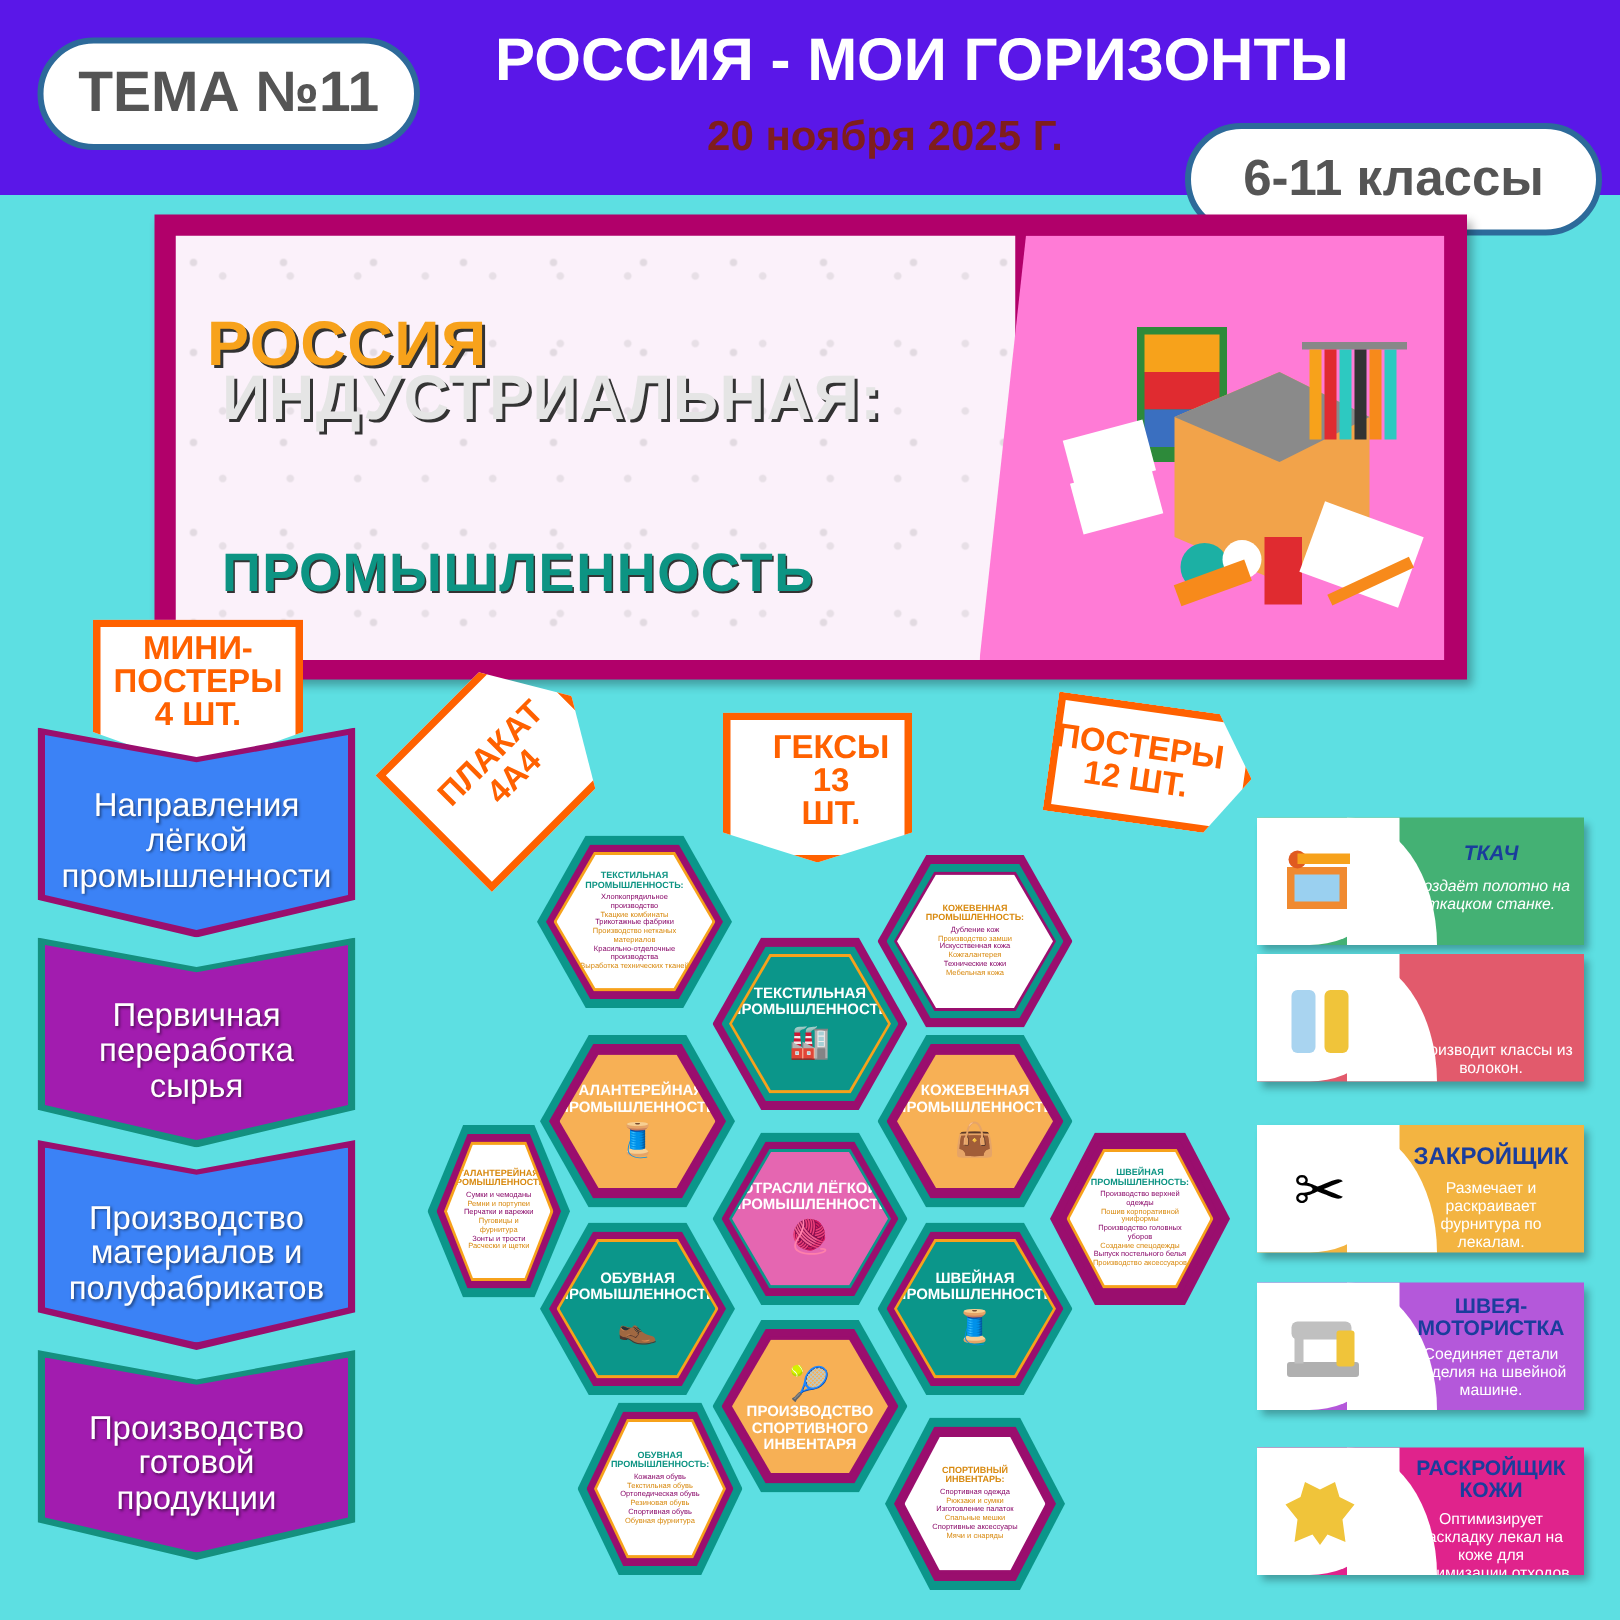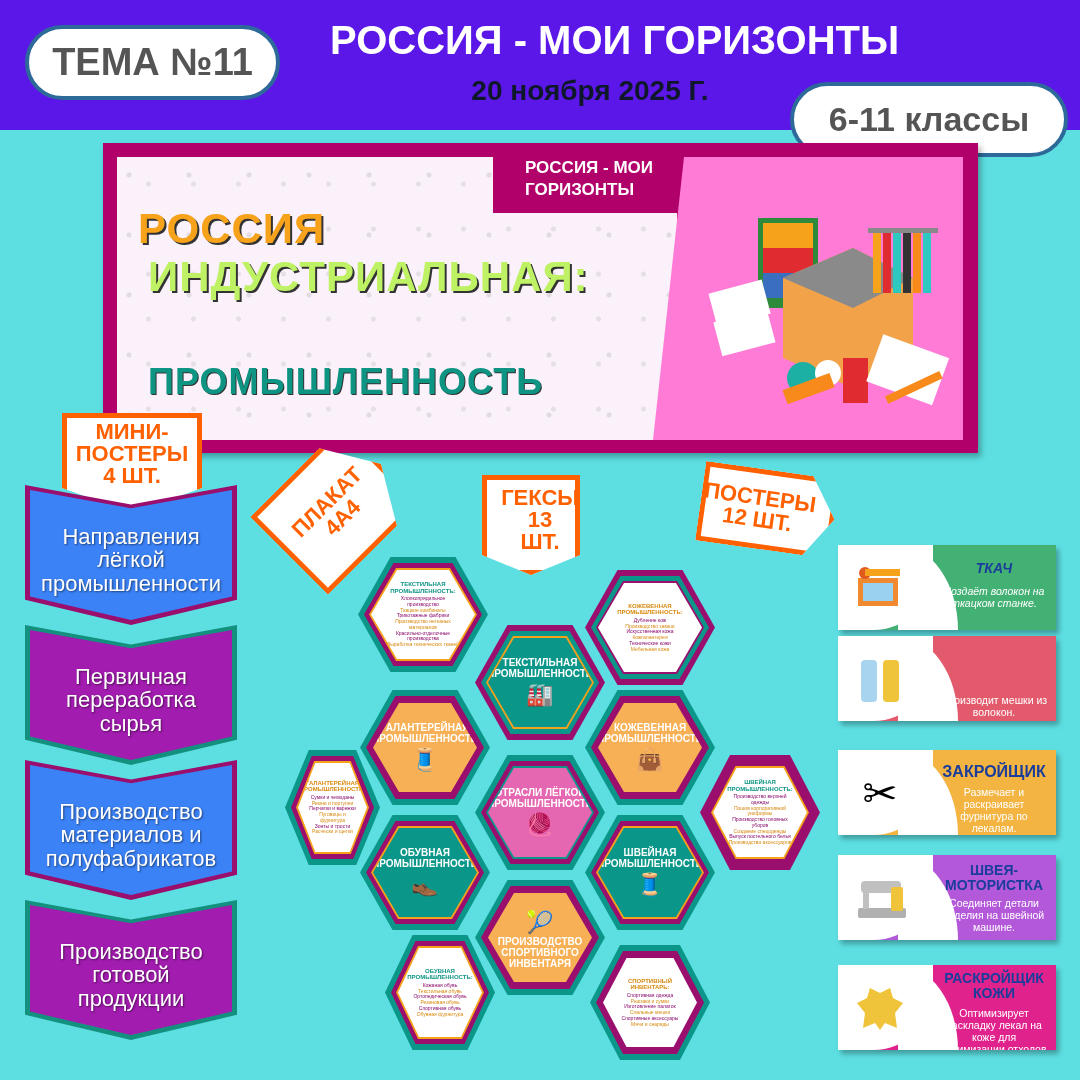--- a/index.html
+++ b/index.html
@@ -2,37 +2,37 @@
 <html><head>
 <meta charset="utf-8">
 <style>
   * { box-sizing: border-box; margin: 0; padding: 0; }
   body { width: 1080px; height: 1080px; overflow: hidden; background: #5ddfe2; font-family: "Liberation Sans", sans-serif; position: relative; }
   .header { position: absolute; left: 0; top: 0; width: 1080px; height: 130px; background: #5a17e8; }
   .pill { position: absolute; background: #fff; border: 4px solid #2d6a9a; border-radius: 40px; color: #555; font-weight: bold; font-family: "Liberation Sans", sans-serif; display: flex; align-items: center; justify-content: center; }
   .tema { left: 25px; top: 25px; width: 255px; height: 75px; font-size: 38px; }
   .classes { left: 790px; top: 82px; width: 278px; height: 75px; font-size: 34px; }
   .h-title { position: absolute; left: 330px; top: 18px; width: 730px; text-align: left; color: #fff; font-weight: bold; font-size: 40px; letter-spacing: 0px; }
-  .h-date { position: absolute; left: 400px; top: 75px; width: 380px; text-align: center; color: #0f172a; font-weight: bold; font-size: 28px; }
+  .h-date { position: absolute; left: 400px; top: 75px; width: 380px; text-align: center; color: #7f1d1d; font-weight: bold; font-size: 28px; }
 
   .banner { position: absolute; left: 103px; top: 143px; width: 875px; height: 310px; background: #b1006a; box-shadow: 3px 4px 6px rgba(0,0,0,0.3); }
   .banner-left { position: absolute; left: 14px; top: 14px; width: 560px; height: 283px; background: #fbf1fa; clip-path: polygon(0 0, 100% 0, 100% 100%, 0 100%); }
   .pattern { position: absolute; inset: 0; background-image: radial-gradient(circle at 20% 30%, rgba(150,150,150,0.25) 2px, transparent 3px), radial-gradient(circle at 70% 60%, rgba(150,150,150,0.2) 2px, transparent 3px); background-size: 60px 60px, 45px 45px; }
   .banner-right { position: absolute; left: 550px; top: 14px; width: 310px; height: 283px; background: #ff7bd6; clip-path: polygon(10% 0, 100% 0, 100% 100%, 0 100%); }
   .tag-box { position: absolute; left: 390px; top: 0px; width: 185px; height: 70px; background: #b1006a; color: #fff; font-weight: bold; font-size: 17px; padding: 14px 0 0 32px; line-height: 22px; }
   .b-line1 { position: absolute; left: 35px; top: 62px; color: #f7a21b; font-weight: 900; font-size: 42px; letter-spacing: 1px; text-shadow: 2px 2px 0 #333; }
-  .b-line2 { position: absolute; left: 45px; top: 110px; color: #bef264; font-weight: 900; font-size: 42px; letter-spacing: 1px; text-shadow: 2px 2px 0 #333; }
+  .b-line2 { position: absolute; left: 45px; top: 98px; color: #e5e5e5; font-weight: 900; font-size: 42px; letter-spacing: 1px; text-shadow: 2px 2px 0 #333; }
   .b-line3 { position: absolute; left: 45px; top: 173px; color: #0d9483; font-weight: 900; font-size: 36px; letter-spacing: 1px; text-shadow: 1px 1px 0 #333; }
   .b-line4 { position: absolute; left: 45px; top: 218px; color: #0d9483; font-weight: 900; font-size: 36px; letter-spacing: 1px; text-shadow: 1px 1px 0 #333; }
   .factory { position: absolute; left: 600px; top: 45px; width: 250px; height: 230px; }
 
   .label-tag { position: absolute; background: #fff; border: 5px solid #ff6100; color: #ff6100; font-weight: bold; font-family: "Liberation Sans", sans-serif; text-align: center; display: flex; flex-direction: column; align-items: center; justify-content: center; line-height: 1.0; }
   .mini { left: 62px; top: 413px; width: 140px; height: 100px; clip-path: polygon(0 0,100% 0,100% 75%,50% 100%,0 75%); font-size: 22px; padding-bottom: 18px; }
   .plakat { left: 270px; top: 455px; width: 130px; height: 110px; transform: rotate(-45deg); font-size: 22px; clip-path: polygon(0 0,75% 0,100% 50%,75% 100%,0 100%); }
-  .gexs { left: 482px; top: 475px; width: 98px; height: 100px; clip-path: polygon(0 0,100% 0,100% 80%,50% 100%,0 80%); font-size: 22px; padding-bottom: 10px; padding-left: 18px; }
+  .gexs { left: 482px; top: 475px; width: 126px; height: 100px; clip-path: polygon(0 0,100% 0,100% 80%,50% 100%,0 80%); font-size: 22px; padding-bottom: 10px; padding-left: 18px; }
   .posters { left: 700px; top: 470px; width: 135px; height: 80px; transform: rotate(8deg); clip-path: polygon(0 0,80% 0,100% 50%,80% 100%,0 100%); font-size: 22px; padding-right: 18px; }
 
   .chev { position: absolute; left: 25px; width: 212px; height: 140px; clip-path: polygon(0 0, 50% 14%, 100% 0, 100% 82%, 50% 100%, 0 82%); display: flex; align-items: center; justify-content: center; }
   .chev-inner { position: absolute; left: 5px; top: 5px; right: 5px; bottom: 5px; clip-path: polygon(0 0, 50% 14%, 100% 0, 100% 82%, 50% 100%, 0 82%); display: flex; align-items: center; justify-content: center; text-align: center; color: #fff; font-size: 22px; line-height: 1.05; font-family: "Liberation Sans", sans-serif; text-shadow: 1px 1px 2px rgba(0,0,0,0.5); padding: 20px 8px 10px; }
   .chev.teal { background: #9a0e6e; } .chev.teal .chev-inner { background: #3b82f6; }
   .chev.pink { background: #14907f; } .chev.pink .chev-inner { background: #a21caf; }
 
   .hex { position: absolute; width: 130px; height: 115px; clip-path: polygon(25% 0, 75% 0, 100% 50%, 75% 100%, 25% 100%, 0 50%); }
   .hex .h2 { position: absolute; inset: 6px; clip-path: polygon(25% 0, 75% 0, 100% 50%, 75% 100%, 25% 100%, 0 50%); }
   .hex .h3 { position: absolute; inset: 11px; clip-path: polygon(25% 0, 75% 0, 100% 50%, 75% 100%, 25% 100%, 0 50%); display: flex; flex-direction: column; align-items: center; justify-content: center; text-align: center; }
@@ -57,24 +57,20 @@
 <div class="pill tema">ТЕМА №11</div>
 <div class="h-title">РОССИЯ - МОИ ГОРИЗОНТЫ</div>
 <div class="h-date">20 ноября 2025 Г.</div>
 <div class="pill classes">6-11 классы</div>
 
 <div class="banner">
   <div class="banner-left">
       <div class="pattern"></div>
     </div>
   <div class="banner-right"></div>
-  <div class="tag-box">
-    <div>РОССИЯ - МОИ</div>
-    <div>ГОРИЗОНТЫ</div>
-  </div>
   <div class="b-line1">РОССИЯ</div>
   <div class="b-line2">ИНДУСТРИАЛЬНАЯ:</div>
   <div class="b-line4">ПРОМЫШЛЕННОСТЬ</div>
   <svg class="factory" viewBox="0 0 250 230">
     <rect x="55" y="30" width="60" height="90" fill="#2d8a3a"></rect>
     <rect x="60" y="35" width="50" height="25" fill="#f7a21b"></rect>
       <rect x="60" y="60" width="50" height="25" fill="#e02b30"></rect>
       <rect x="60" y="85" width="50" height="25" fill="#3a6fc0"></rect>
     <polygon points="80,90 150,60 210,90 210,170 150,200 80,170" fill="#f2a34a"></polygon>
     <polygon points="80,90 150,60 210,90 150,120" fill="#8a8a8a"></polygon>
@@ -280,32 +276,32 @@
     <div class="wave"></div>
   <div class="icon">
       <svg width="55" height="50" viewBox="0 0 55 50">
         <rect x="5" y="15" width="40" height="28" fill="#f08a30"></rect>
         <rect x="10" y="20" width="30" height="18" fill="#9ad0f0"></rect>
         <circle cx="12" cy="10" r="6" fill="#e05a20"></circle>
         <rect x="12" y="6" width="35" height="7" fill="#f7a21b"></rect>
       </svg>
     </div>
   <div class="title" style="top:16px;">ТКАЧ</div>
-  <div class="desc" style="top:40px;">Создаёт волокон на ткацком станке.</div>
+  <div class="desc" style="top:40px;">Создаёт полотно на ткацком станке.</div>
 </div>
 <div class="card" style="top:636px;background:#e25a6c;">
   <div class="white"></div>
     <div class="wave"></div>
   <div class="icon">
       <svg width="55" height="55" viewBox="0 0 55 55">
         <rect x="8" y="8" width="16" height="42" rx="4" fill="#a9d4f0"></rect>
         <rect x="30" y="8" width="16" height="42" rx="4" fill="#f0c43a"></rect>
       </svg>
     </div>
-  <div class="desc" style="top:58px;">Производит мешки из волокон.</div>
+  <div class="desc" style="top:58px;">Производит классы из волокон.</div>
 </div>
 <div class="card" style="top:750px;background:#f3b441;">
   <div class="white"></div>
     <div class="wave"></div>
   <div class="icon">✂</div>
   <div class="title" style="top:14px;font-size:16px;">ЗАКРОЙЩИК</div>
   <div class="desc" style="top:36px;">Размечает и раскраивает фурнитура по лекалам.</div>
 </div>
 <div class="card" style="top:855px;background:#b458da;">
   <div class="white"></div>

